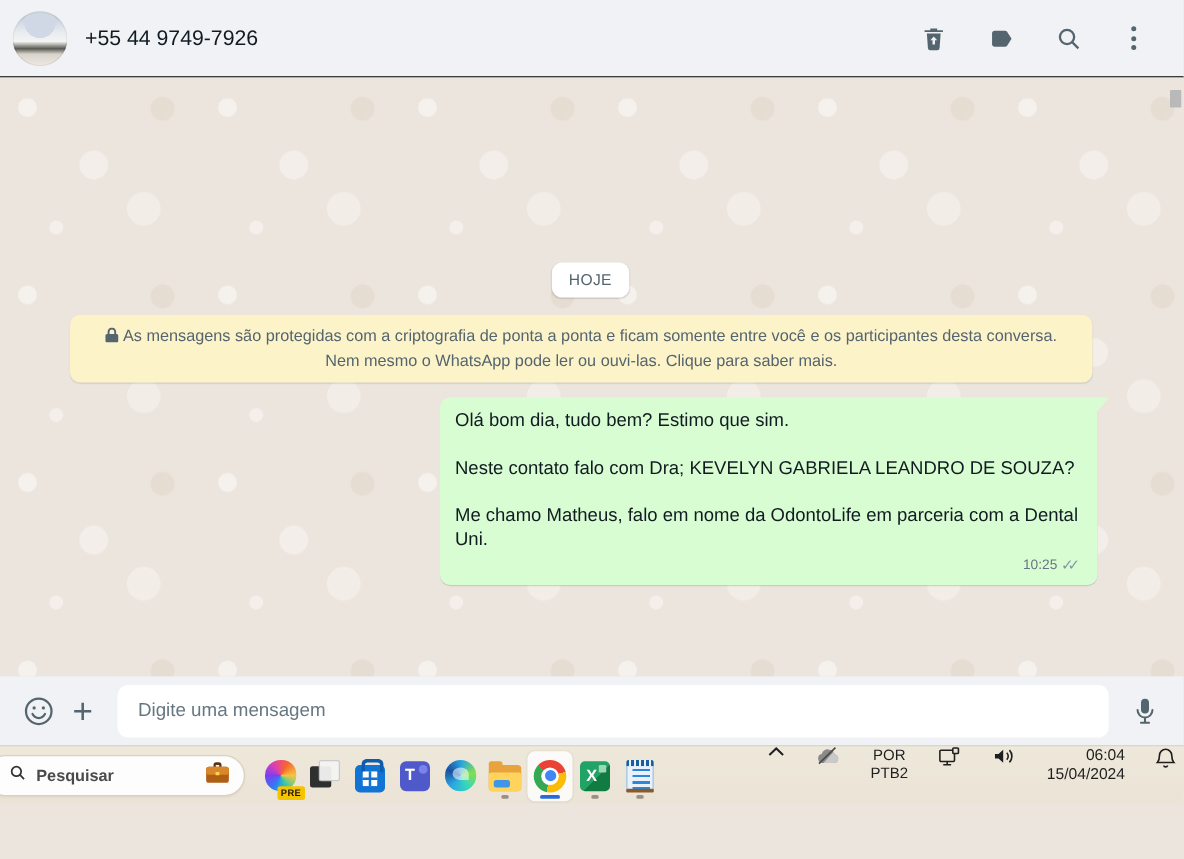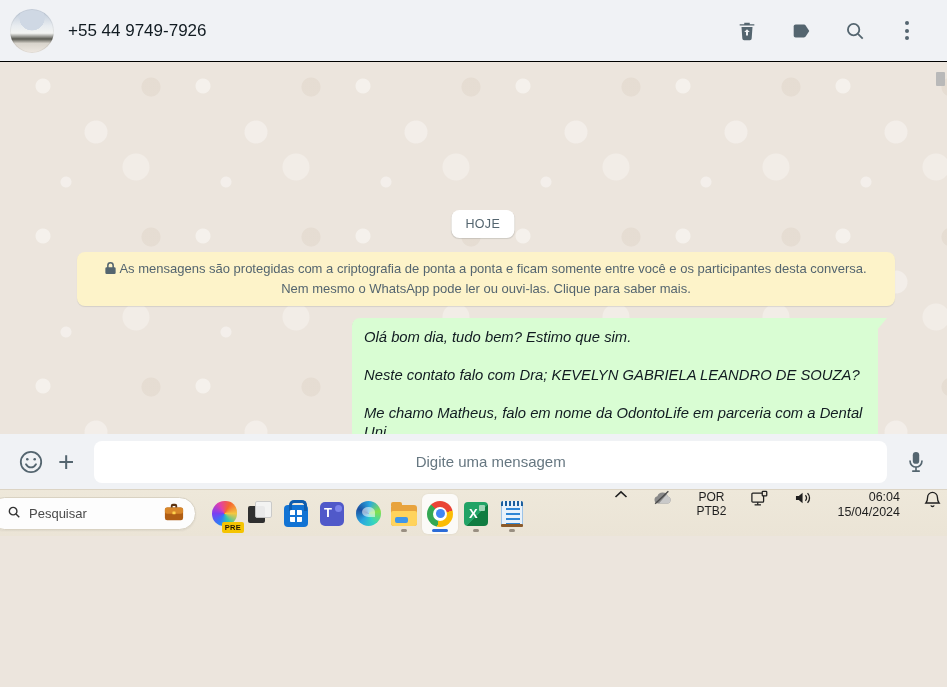--- a/index.html
+++ b/index.html
@@ -20,29 +20,28 @@
   }
   .chat-title { font-size:17px; color:#111b21; margin-left:14px; flex:1; }
   .header-actions { display:flex; align-items:center; gap:30px; margin-right:6px; }
   .hicon { width:24px; height:24px; display:flex; align-items:center; justify-content:center; cursor:pointer; }
   .hicon svg { display:block; }
   .kebab { display:flex; flex-direction:column; gap:3.5px; padding:2px 8px; cursor:pointer; }
   .kebab i { width:4px; height:4px; border-radius:50%; background:#54656f; }
 
   
   .chat-body {
-    position:relative; height:372px; background-color:#ece5dd; overflow:hidden;
+    position:relative; height:479px; background-color:#ece5dd; overflow:hidden;
     background-image:
       radial-gradient(circle at 22px 24px, rgba(255,255,255,.45) 0 7px, transparent 8px),
       radial-gradient(circle at 75px 70px, rgba(255,255,255,.35) 0 11px, transparent 12px),
       radial-gradient(circle at 130px 25px, rgba(210,195,178,.25) 0 9px, transparent 10px),
       radial-gradient(circle at 45px 120px, rgba(255,255,255,.4) 0 5px, transparent 6px),
       radial-gradient(circle at 115px 105px, rgba(255,255,255,.3) 0 13px, transparent 14px);
     background-size:160px 150px;
-    margin-left:21px;
   }
   .scroll-thumb { position:absolute; top:10px; right:2px; width:9px; height:14px; background:#b9b9b9; border-radius:1px; }
 
   .date-badge {
     position:absolute; top:148px; left:50%; transform:translateX(-52%);
     background:#fff; color:#54656f; font-size:12.5px; letter-spacing:.3px;
     padding:7px 14px; border-radius:8px; box-shadow:0 1px 1px rgba(11,20,26,.13);
   }
 
   .crypto-notice {
@@ -57,51 +56,50 @@
   .bubble {
     position:relative; width:526px; background:#d9fdd3; color:#111b21;
     border-radius:8px; border-top-right-radius:0;
     padding:10px 14px 8px 12px; font-size:14.8px; line-height:19px;
     box-shadow:0 1px .5px rgba(11,20,26,.13);
   }
   .tail {
     position:absolute; top:0; right:-9px; width:0; height:0;
     border-top:0 solid transparent; border-bottom:12px solid transparent; border-left:10px solid #d9fdd3;
   }
-  .msg-line { margin-bottom:19px;font-style:italic; }
+  .msg-line { margin-bottom:19px; }
   .msg-line:last-of-type { margin-bottom:2px; }
   .meta { display:flex; justify-content:flex-end; align-items:center; gap:3px; height:15px; margin-top:-16px; }
   .msg-time { font-size:11px; color:#667781; }
   .ticks { color:#8696a0; font-size:12px; letter-spacing:-5px; padding-right:5px; }
 
   
   .composer {
     height:55px; background:#f0f2f5; display:flex; align-items:center; padding:0 12px;
   }
   .cicon { width:26px; height:26px; display:flex; align-items:center; justify-content:center; cursor:pointer; margin:0 6px; color:#54656f; }
   .plus-btn { font-size:28px; font-weight:300; color:#54656f; line-height:24px; cursor:pointer; margin:0 8px; }
   .msg-input {
     flex:1; height:42px; background:#fff; border:none; outline:none; border-radius:8px;
     margin:0 10px 0 12px; padding:0 16px; font-size:15px; color:#3b4a54;
     font-family:"Liberation Sans","DejaVu Sans",sans-serif;
-    text-align:center;
   }
   .msg-input::placeholder { color:#667781; }
 
   
   .taskbar {
     position:relative; height:47px; background:linear-gradient(180deg,#eee8da,#ebe4d6);
     border-top:1px solid #dcd4c4;
   }
   .tb-search {
     position:absolute; left:-12px; top:7px; height:33px; width:208px;
     background:#fdfdfd; border:1px solid #d9d2c2; border-radius:17px;
     display:flex; align-items:center; padding-left:18px; box-shadow:0 1px 2px rgba(0,0,0,.06);
   }
-  .tb-search-text { font-size:13px; color:#4a4a4a; margin-left:8px; flex:1; }
+  .tb-search-text { font-size:13px; color:#4a4a4a; margin-left:8px; flex:1;font-weight:bold; }
   .briefcase { margin-right:10px; }
   .tb-apps { position:absolute; left:206px; top:0; height:47px; display:flex; align-items:center; }
   .app-slot { position:relative; width:36px; height:40px; display:flex; align-items:center; justify-content:center; cursor:pointer; }
   .app-slot .dot { position:absolute; bottom:2px; left:50%; transform:translateX(-50%); width:6px; height:3px; border-radius:2px; background:#998f82; }
   .app-slot.active { background:rgba(255,255,255,.8); border-radius:6px; box-shadow:0 0 2px rgba(0,0,0,.08); }
   .app-slot.active .dot { width:16px; background:#2b6bd8; }
 
   .copilot { width:25px; height:25px; border-radius:50% 45% 50% 48%;
     background:conic-gradient(from 210deg,#2f7cf6,#7a3ff2,#e03fae,#f6652f,#f3c63f,#37c9a9,#2f7cf6); }
   .pre-badge { position:absolute; bottom:1px; right:-2px; background:#f5c400; color:#201600;

